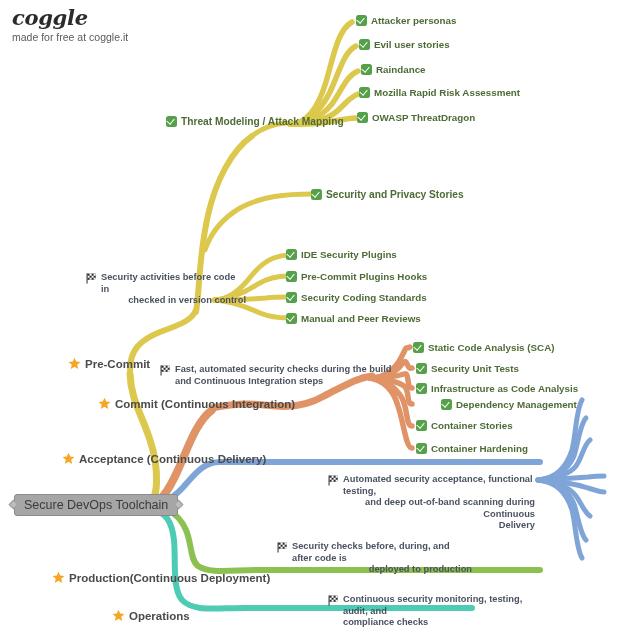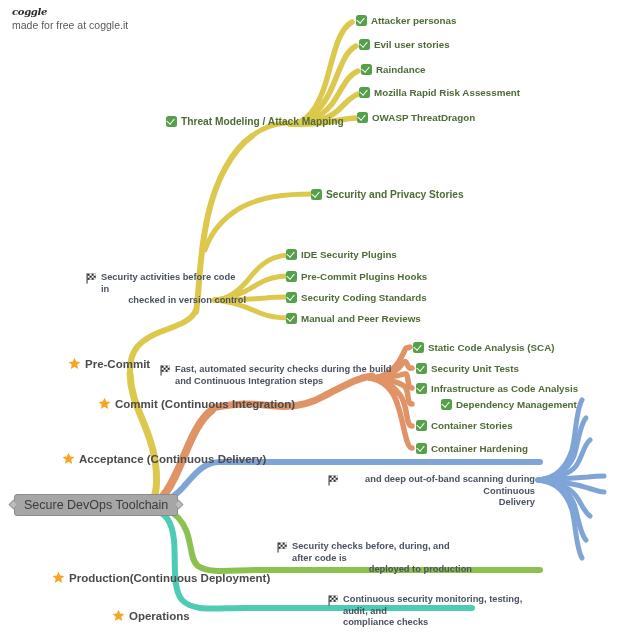--- a/index.html
+++ b/index.html
@@ -22,21 +22,21 @@
   }
 
   
   .logo-wrap {
     position: absolute; left: 12px; top: 6px;
   }
   .logo-mark {
     font-family: "DejaVu Serif", serif;
     font-style: italic;
     font-weight: bold;
-    font-size: 10px;
+    font-size: 21px;
     color: #2b2b2b;
     letter-spacing: -0.3px;
     line-height: 1.1;
   }
   .logo-sub {
     font-size: 10.5px;
     color: #5a5a5a;
     margin-top: 3px;
     line-height: 1.1;
   }
@@ -304,20 +304,21 @@
         <rect x="1.7" y="0.8" width="2.2" height="2.2" fill="#2a2a2a"></rect>
         <rect x="6.1" y="0.8" width="2.2" height="2.2" fill="#2a2a2a"></rect>
         <rect x="3.9" y="3.0" width="2.2" height="2.2" fill="#2a2a2a"></rect>
         <rect x="8.3" y="3.0" width="2.2" height="2.2" fill="#2a2a2a"></rect>
         <rect x="1.7" y="5.2" width="2.2" height="2.2" fill="#2a2a2a"></rect>
         <rect x="6.1" y="5.2" width="2.2" height="2.2" fill="#2a2a2a"></rect>
         <rect x="1.7" y="0.8" width="8.8" height="6.6" fill="none" stroke="#5a5a5a" stroke-width="0.35"></rect>
       </svg>
     </span>
     <span style="flex:1 1 auto;">
+      <span class="node-label">Automated security acceptance, functional testing,</span>
       <span class="node-label note-text-right">and deep out-of-band scanning during Continuous</span>
       <span class="node-label note-text-right">Delivery</span>
     </span>
   </div>
 
   <div class="node note multiline" style="left:277px; top:541px; width:195px;">
     <span class="flag">
       <svg viewBox="0 0 12 12" width="11" height="11">
         <rect x="0.6" y="0.5" width="1.1" height="11" fill="#2a2a2a"></rect>
         <rect x="1.7" y="0.8" width="2.2" height="2.2" fill="#2a2a2a"></rect>

